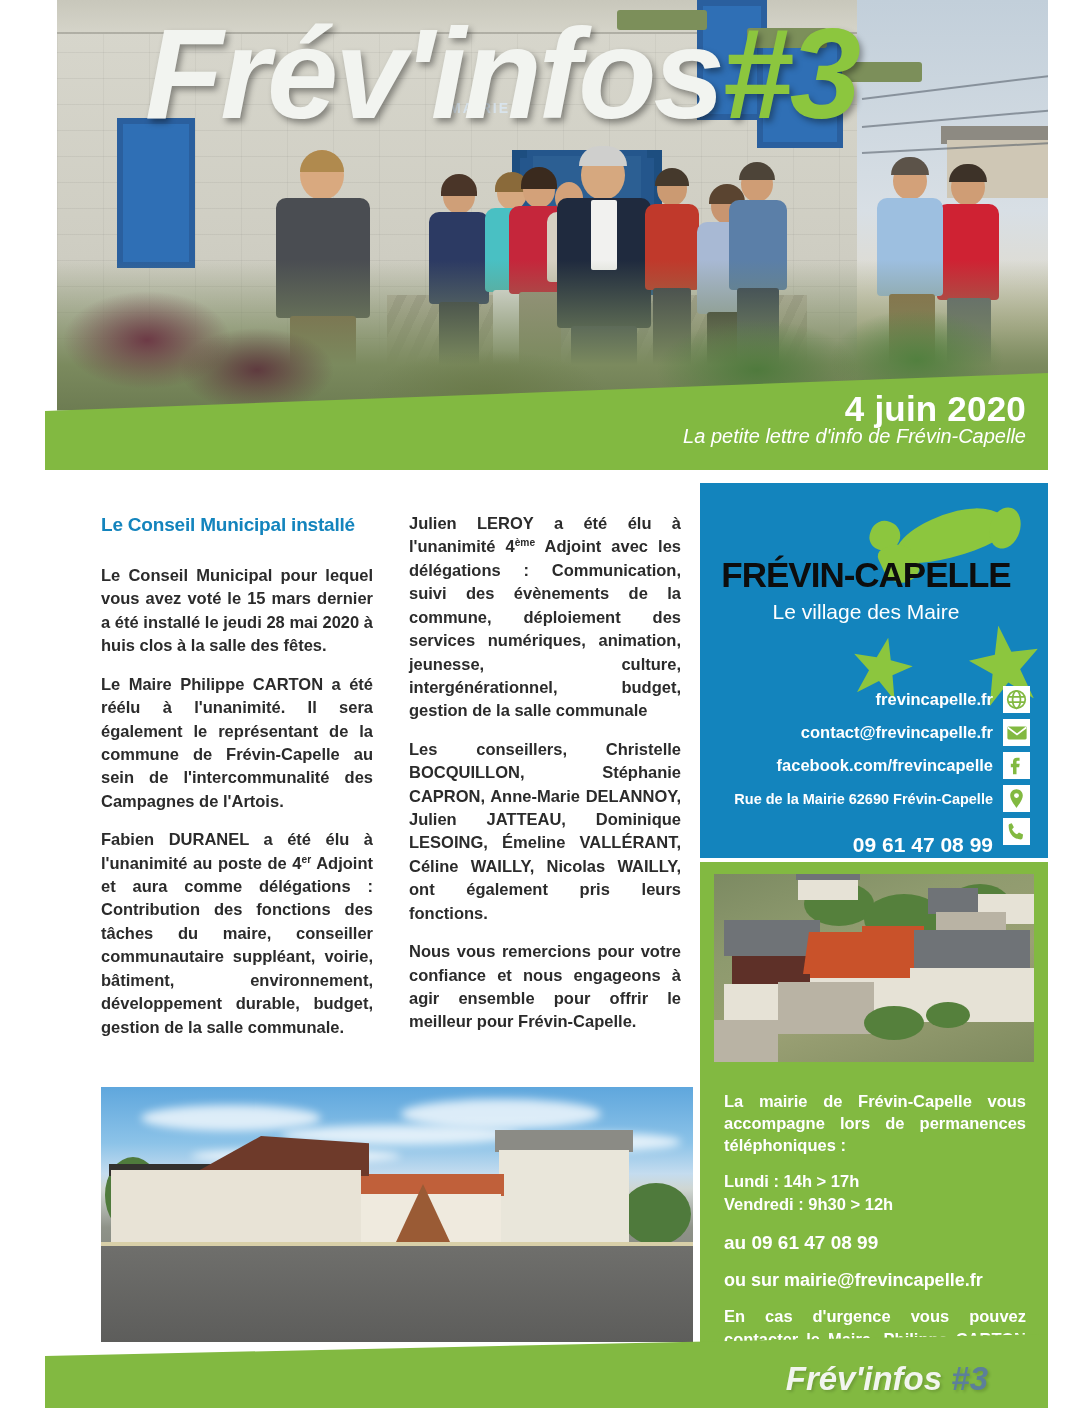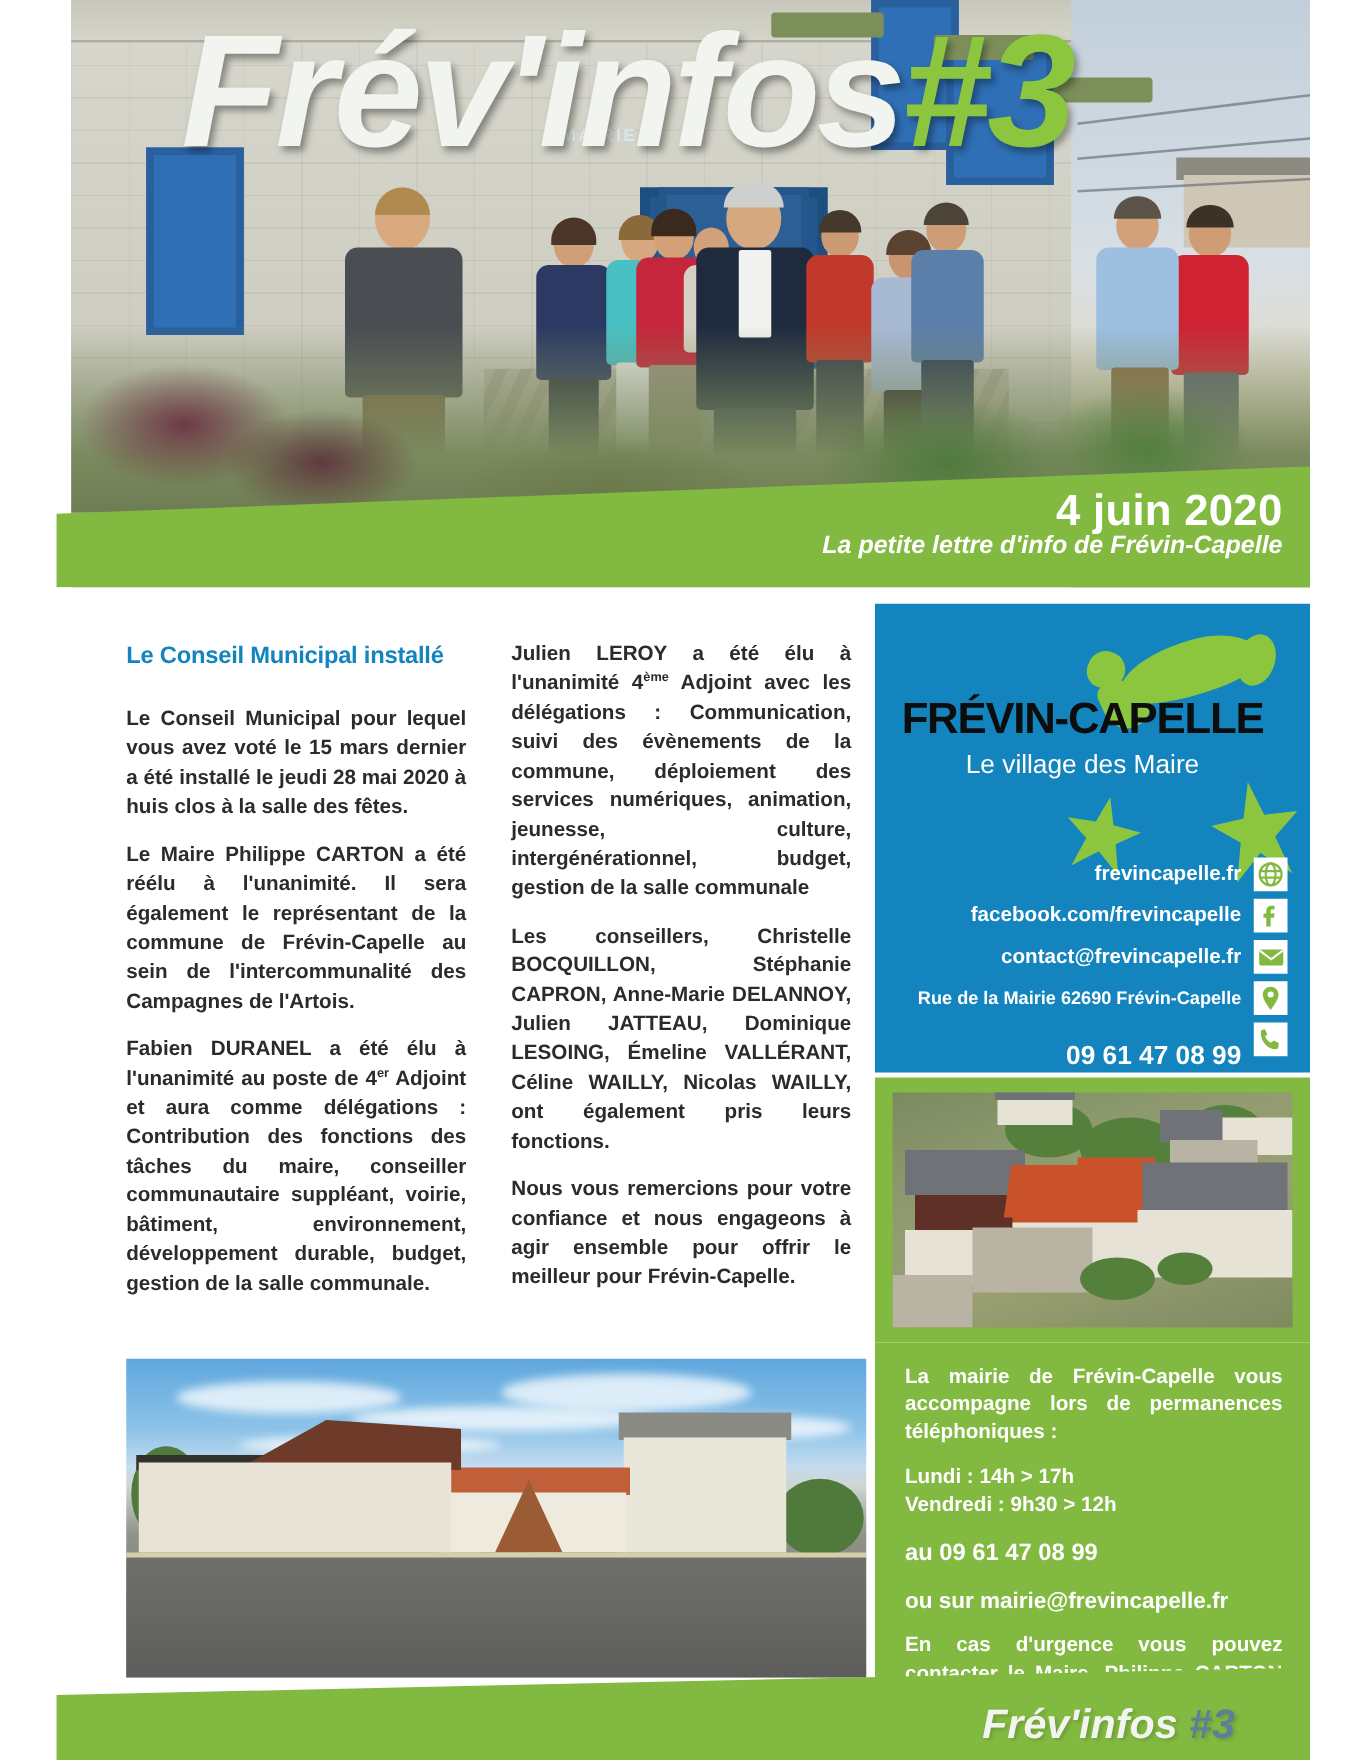--- a/index.html
+++ b/index.html
@@ -86,21 +86,21 @@
     background:#82b941;
     clip-path: polygon(0 38px, 1003px 0, 1003px 97px, 0 97px);
     z-index:5;
   }
   .banner-date{
     position:absolute;right:22px;top:16px;color:#fff;font-weight:700;
     font-size:35px; letter-spacing:.2px; font-family:"Liberation Sans",sans-serif;
   }
   .banner-sub{
     position:absolute;right:22px;top:52px;color:#fff;font-style:italic;
-    font-size:20px;font-weight:700;
+    font-size:20px;font-weight:400;
   }
 
   
   .headline{
     position:absolute;left:100px;top:10px;z-index:6;
     font-size:128px;line-height:1;font-style:italic;font-weight:700;
     color:#f2f4f0;
     text-shadow: 3px 4px 6px rgba(0,0,0,.38);
     letter-spacing:-3px;
     white-space:nowrap;
@@ -383,34 +383,34 @@
         <div class="cicon">
           <svg width="21" height="21" viewBox="0 0 24 24">
               <circle cx="12" cy="12" r="10" fill="none" stroke="#82b941" stroke-width="2"></circle>
               <ellipse cx="12" cy="12" rx="4.5" ry="10" fill="none" stroke="#82b941" stroke-width="2"></ellipse>
               <path d="M2.3 9h19.4M2.3 15h19.4" stroke="#82b941" stroke-width="2" fill="none"></path>
             </svg>
         </div>
       </div>
 
       <div class="contact-row">
-        <div class="contact-text">facebook.com/frevincapelle</div>
-        <div class="cicon">
-          <svg width="21" height="21" viewBox="0 0 24 24">
-              <path d="M15.5 3h-3A4.5 4.5 0 0 0 8 7.5V10H5.5v4H8v8h4v-8h3l.7-4H12V7.6c0-.7.4-1.1 1.1-1.1h2.4V3z" fill="#82b941"></path>
-            </svg>
-        </div>
-      </div>
-
-      <div class="contact-row">
         <div class="contact-text">contact@frevincapelle.fr</div>
         <div class="cicon">
           <svg width="22" height="22" viewBox="0 0 24 24">
               <rect x="1.5" y="5" width="21" height="14" rx="1.5" fill="#82b941"></rect>
               <path d="M2 6l10 7.5L22 6" fill="none" stroke="#fff" stroke-width="1.8"></path>
+            </svg>
+        </div>
+      </div>
+
+      <div class="contact-row">
+        <div class="contact-text">facebook.com/frevincapelle</div>
+        <div class="cicon">
+          <svg width="21" height="21" viewBox="0 0 24 24">
+              <path d="M15.5 3h-3A4.5 4.5 0 0 0 8 7.5V10H5.5v4H8v8h4v-8h3l.7-4H12V7.6c0-.7.4-1.1 1.1-1.1h2.4V3z" fill="#82b941"></path>
             </svg>
         </div>
       </div>
 
       <div class="contact-row">
         <div class="contact-text small">Rue de la Mairie 62690 Frévin-Capelle</div>
         <div class="cicon">
           <svg width="21" height="21" viewBox="0 0 24 24">
               <path d="M12 1.5c-4 0-7.2 3.2-7.2 7.2 0 5.4 7.2 14 7.2 14s7.2-8.6 7.2-14c0-4-3.2-7.2-7.2-7.2z" fill="#82b941"></path>
               <circle cx="12" cy="8.7" r="2.8" fill="#fff"></circle>

